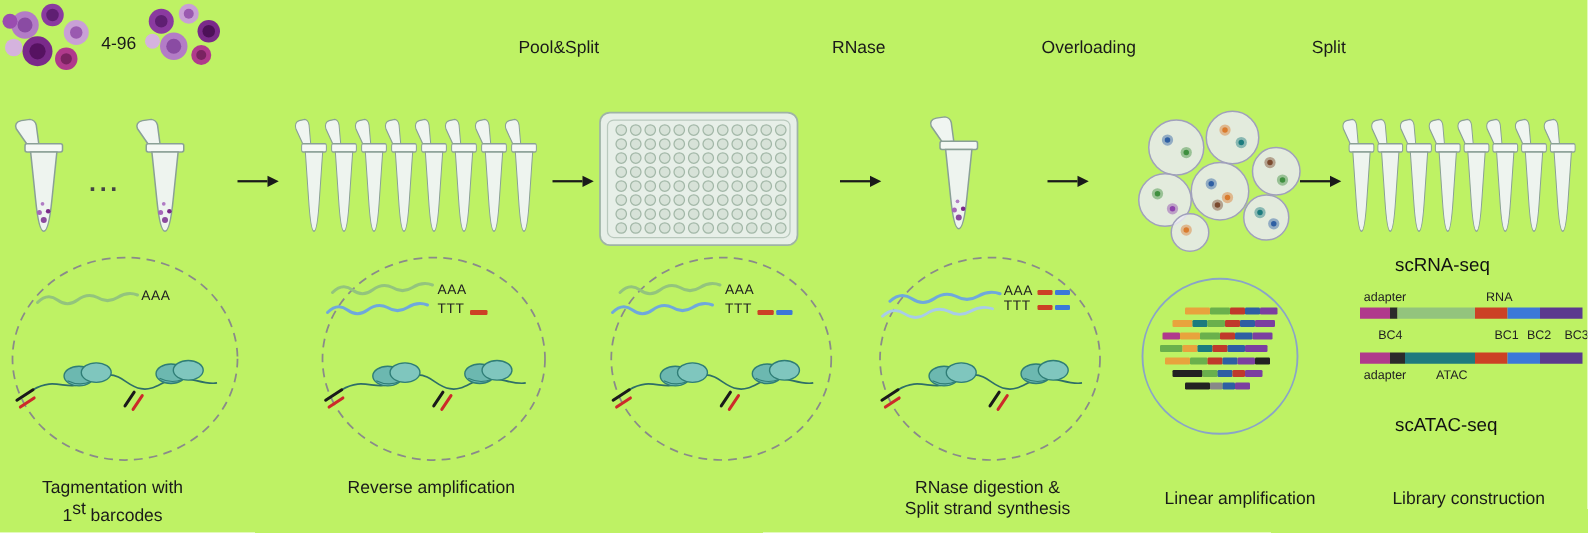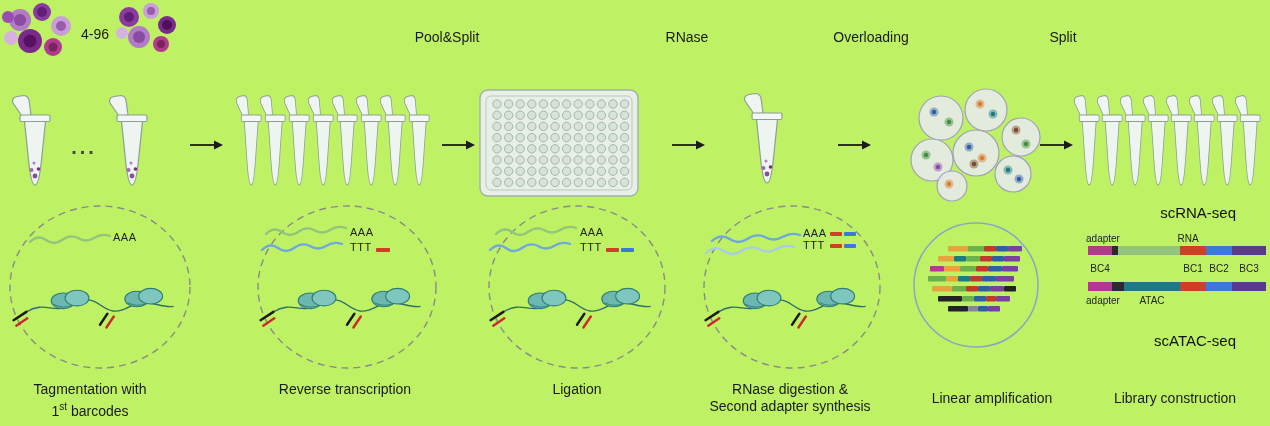--- a/index.html
+++ b/index.html
@@ -3,24 +3,24 @@
 <meta charset="utf-8">
 <style>
   *{margin:0;padding:0;box-sizing:border-box}
   html,body{background:#fff}
   body{font-family:"Liberation Sans",sans-serif;color:#1a1a1a}
   .stage{position:relative;width:1270px;height:426px;background:#bef264;overflow:hidden}
   .stage > svg{position:absolute;left:0;top:0}
   .lbl{position:absolute;text-align:center;white-space:nowrap}
   .top-lbl{font-size:14px}
   .caption{position:absolute;font-size:14px;line-height:17px;text-align:center;color:#1a1a1a}
-  .caption sup{font-size:10px}
+  .caption sup{font-size:14px}
   .mol{position:absolute;font-size:11px;letter-spacing:.5px;color:#222;white-space:nowrap}
-  .small-lbl{position:absolute;font-size:10px;color:#222;text-align:center;white-space:nowrap}
-  .lib-title{position:absolute;font-size:15px;color:#111;text-align:right;white-space:nowrap}
+  .small-lbl{position:absolute;font-size:10px;color:#222;text-align:right;white-space:nowrap}
+  .lib-title{position:absolute;font-size:15px;color:#111;text-align:left;white-space:nowrap}
   .dots{position:absolute;font-size:20px;font-weight:bold;letter-spacing:3px;color:#444;text-align:center}
   
   .dashed{fill:none;stroke:#8a8a8a;stroke-width:1.4;stroke-dasharray:7 5}
   .well{fill:#d7e2d8;stroke:#a3b8a8;stroke-width:1}
   .droplet{fill:#eaeaf2;fill-opacity:.85;stroke:#a0a0bc;stroke-width:1.2}
   .strand-green{stroke:var(--rna-green,#93c47d);stroke-width:2.4;fill:none;stroke-linecap:round}
   .strand-blue{stroke:var(--cdna-blue,#6fa8dc);stroke-width:2.4;fill:none;stroke-linecap:round}
   .strand-lightblue{stroke:#a8cce8;stroke-width:2.2;fill:none;stroke-linecap:round}
   .seg-magenta{fill:var(--adapter-magenta,#b03a8c)}
   .seg-black{fill:#2b2b2b}
@@ -403,28 +403,27 @@
   <div class="small-lbl" style="left:1227px;top:263px;width:44px">BC3</div>
   <div class="small-lbl" style="left:1081px;top:295px;width:44px">adapter</div>
   <div class="small-lbl" style="left:1130px;top:295px;width:44px">ATAC</div>
   <div class="lib-title" style="left:1116px;top:332px;width:120px">scATAC-seq</div>
 
   <div class="caption" style="left:0;top:381px;width:180px">
     <div>Tagmentation with</div>
     <div><span></span><span>1</span><sup>st</sup><span> barcodes</span></div>
   </div>
   <div class="caption" style="left:255px;top:381px;width:180px">
-    <div>Reverse transcription</div>
+    <div>Reverse amplification</div>
   </div>
   <div class="caption" style="left:487px;top:381px;width:180px">
-    <div>Ligation</div>
   </div>
   <div class="caption" style="left:690px;top:381px;width:200px">
     <div>RNase digestion &amp;</div>
-    <div><span>Second adapter synthesis</span></div>
+    <div><span>Split strand synthesis</span></div>
   </div>
   <div class="caption" style="left:902px;top:390px;width:180px">
     <div>Linear amplification</div>
   </div>
   <div class="caption" style="left:1085px;top:390px;width:180px">
     <div>Library construction</div>
   </div>
 
 </div>
 

